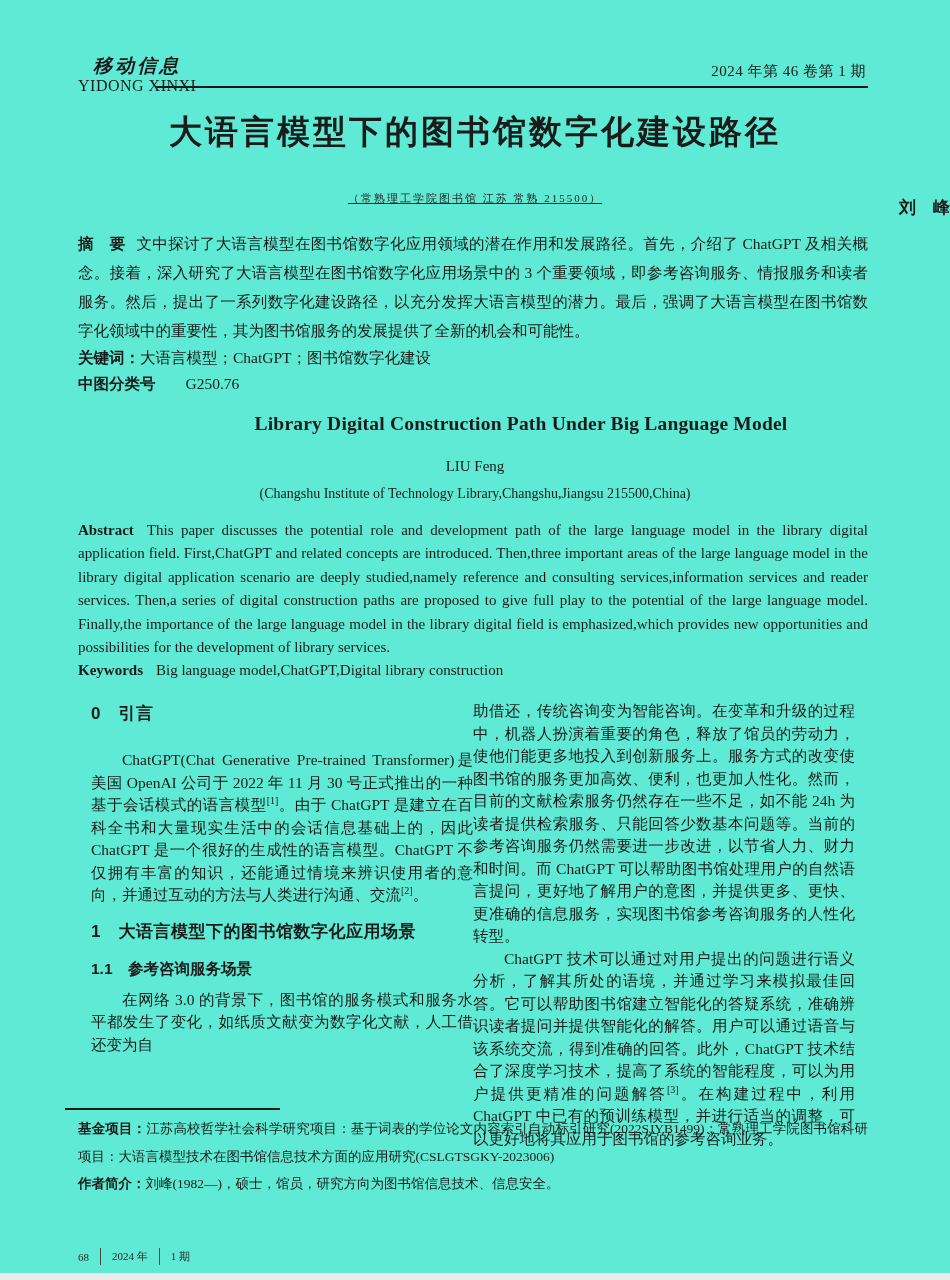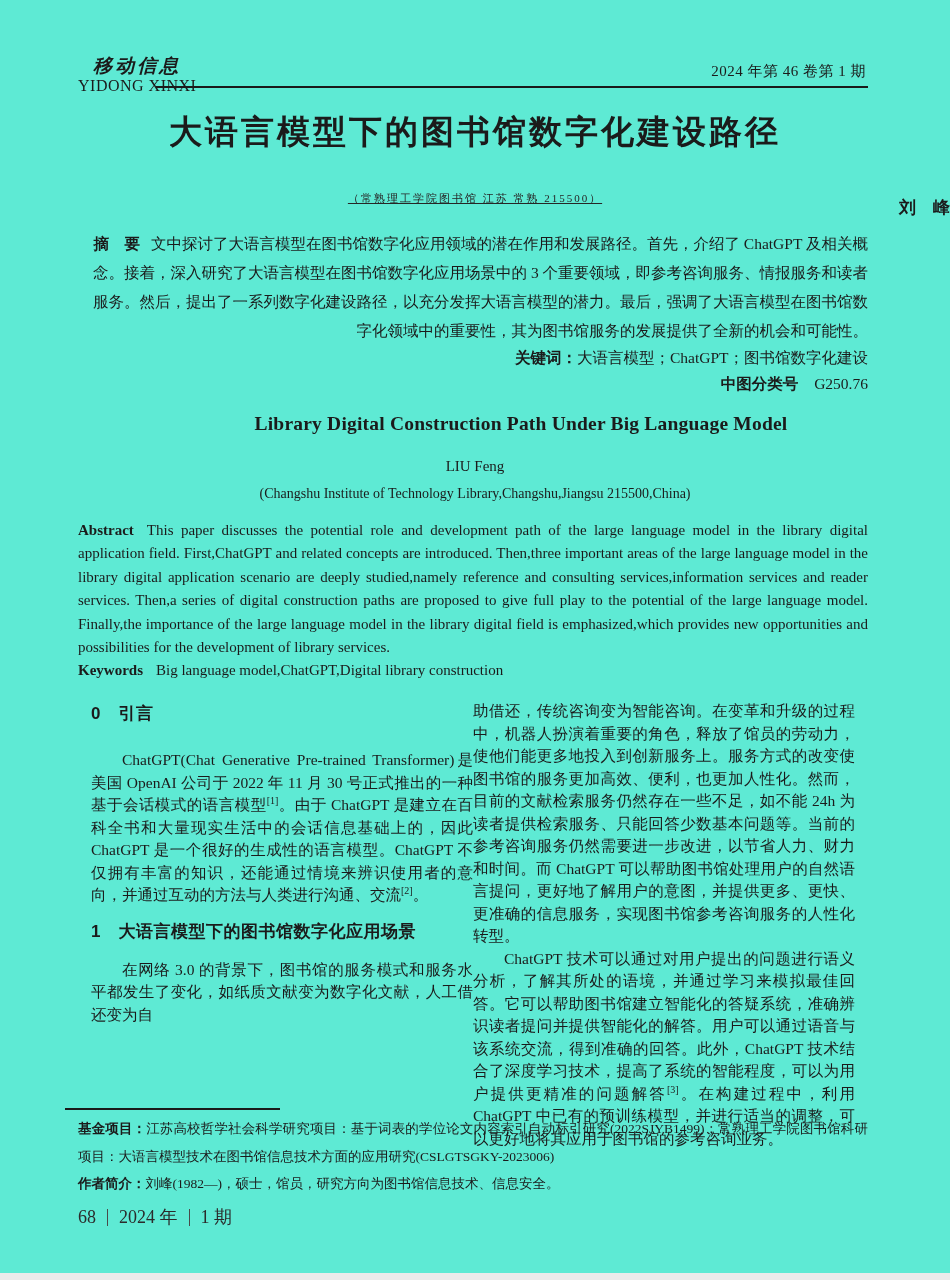--- a/index.html
+++ b/index.html
@@ -26,24 +26,24 @@
   .author-cn { position:absolute; left:0; width:100%; top:164px; text-align:right;
                font-family:"Liberation Sans",sans-serif; font-weight:700; font-size:17px;margin-top:32px; }
   .affil-cn { position:absolute; left:0; width:100%; top:191px; text-align:center;
               font-size:11px; letter-spacing:2px; color:#262626;text-decoration:underline; }
 
   
   .abstract-cn { position:absolute; left:78px; right:82px; top:229px;
                  font-size:15.5px; line-height:29px; text-align:justify; }
   .label-sans { font-family:Liberation Serif, serif; font-weight:700; }
   .abs-label { margin-right:11px; }
-  .abstract-cn p { margin:0;text-align:right; }
+  .abstract-cn p { margin:0; }
   .kw-line, .clc-line { line-height:26px; text-align:left; }
   .kw-line { margin-top:3px; }
-  .clc-val { margin-left:16px; }
+  .clc-val { margin-left:30px; }
 
   
   .title-en { position:absolute; left:0; width:100%; top:413px; margin:0; text-align:center;
               font-size:19.5px; font-weight:700; letter-spacing:0.2px;padding-left:46px; }
   .author-en { position:absolute; left:0; width:100%; top:458px; text-align:center; font-size:15px; }
   .affil-en  { position:absolute; left:0; width:100%; top:486px; text-align:center; font-size:14px; }
   .abstract-en { position:absolute; left:78px; right:82px; top:519px;
                  font-size:15px; line-height:23.4px; text-align:justify; }
   .abstract-en p { margin:0; }
   .label-en { font-weight:700; margin-right:13px; }
@@ -63,22 +63,22 @@
               font-size:15.5px; margin:0 0 9px 0; }
   sup.ref { font-size:10px; line-height:0; }
 
   
   .footnote { position:absolute; left:78px; right:82px; top:1108px;
               font-size:13.5px; line-height:27.5px; }
   .fn-rule { width:215px; height:2px; background:#1a1a1a; margin-left:-13px; margin-bottom:5px; }
   .fn-p { margin:0; text-align:justify; }
 
   
-  .page-footer { position:absolute; left:78px; top:1205px; display:flex;
-                 align-items:center; gap:11px; font-size:18px; color:#2b2b2b; }
+  .page-footer { position:absolute; left:78px; top:1248px; display:flex;
+                 align-items:center; gap:11px; font-size:11px; color:#2b2b2b; }
   .bar { display:inline-block; width:1px; height:17px; background:#4a4a4a; }
 
   .bottom-edge { position:absolute; left:0; right:0; bottom:0; height:7px; background:#ebebeb; }
 </style>
 </head>
 <body>
 
 <div class="page">
 
   <div class="page-header">
@@ -106,20 +106,21 @@
   <div class="abstract-en">
     <p><span class="label-en">Abstract</span><span>This paper discusses the potential role and development path of the large language model in the library digital application field. First,ChatGPT and related concepts are introduced. Then,three important areas of the large language model in the library digital application scenario are deeply studied,namely reference and consulting services,information services and reader services. Then,a series of digital construction paths are proposed to give full play to the potential of the large language model. Finally,the importance of the large language model in the library digital field is emphasized,which provides new opportunities and possibilities for the development of library services.</span></p>
     <p class="kw-en"><span class="label-en">Keywords</span><span>Big language model,ChatGPT,Digital library construction</span></p>
   </div>
 
   <div class="columns">
     <div class="col">
       <h3 class="sec-h sec-h0">0　引言</h3>
       <p class="body-p indent"><span>ChatGPT(Chat Generative Pre-trained Transformer)是美国 OpenAI 公司于 2022 年 11 月 30 号正式推出的一种基于会话模式的语言模型</span><sup class="ref">[1]</sup><span>。由于 ChatGPT 是建立在百科全书和大量现实生活中的会话信息基础上的，因此 ChatGPT 是一个很好的生成性的语言模型。ChatGPT 不仅拥有丰富的知识，还能通过情境来辨识使用者的意向，并通过互动的方法与人类进行沟通、交流</span><sup class="ref">[2]</sup><span>。</span></p>
       <h3 class="sec-h sec-h1">1　大语言模型下的图书馆数字化应用场景</h3>
+      <h4 class="subsec-h">1.1　参考咨询服务场景</h4>
       <p class="body-p indent">在网络 3.0 的背景下，图书馆的服务模式和服务水平都发生了变化，如纸质文献变为数字化文献，人工借还变为自</p>
     </div>
     <div class="col">
       <p class="body-p">助借还，传统咨询变为智能咨询。在变革和升级的过程中，机器人扮演着重要的角色，释放了馆员的劳动力，使他们能更多地投入到创新服务上。服务方式的改变使图书馆的服务更加高效、便利，也更加人性化。然而，目前的文献检索服务仍然存在一些不足，如不能 24h 为读者提供检索服务、只能回答少数基本问题等。当前的参考咨询服务仍然需要进一步改进，以节省人力、财力和时间。而 ChatGPT 可以帮助图书馆处理用户的自然语言提问，更好地了解用户的意图，并提供更多、更快、更准确的信息服务，实现图书馆参考咨询服务的人性化转型。</p>
       <p class="body-p indent"><span>ChatGPT 技术可以通过对用户提出的问题进行语义分析，了解其所处的语境，并通过学习来模拟最佳回答。它可以帮助图书馆建立智能化的答疑系统，准确辨识读者提问并提供智能化的解答。用户可以通过语音与该系统交流，得到准确的回答。此外，ChatGPT 技术结合了深度学习技术，提高了系统的智能程度，可以为用户提供更精准的问题解答</span><sup class="ref">[3]</sup><span>。在构建过程中，利用 ChatGPT 中已有的预训练模型，并进行适当的调整，可以更好地将其应用于图书馆的参考咨询业务。</span></p>
     </div>
   </div>
 
   <div class="footnote">
     <div class="fn-rule"></div>

